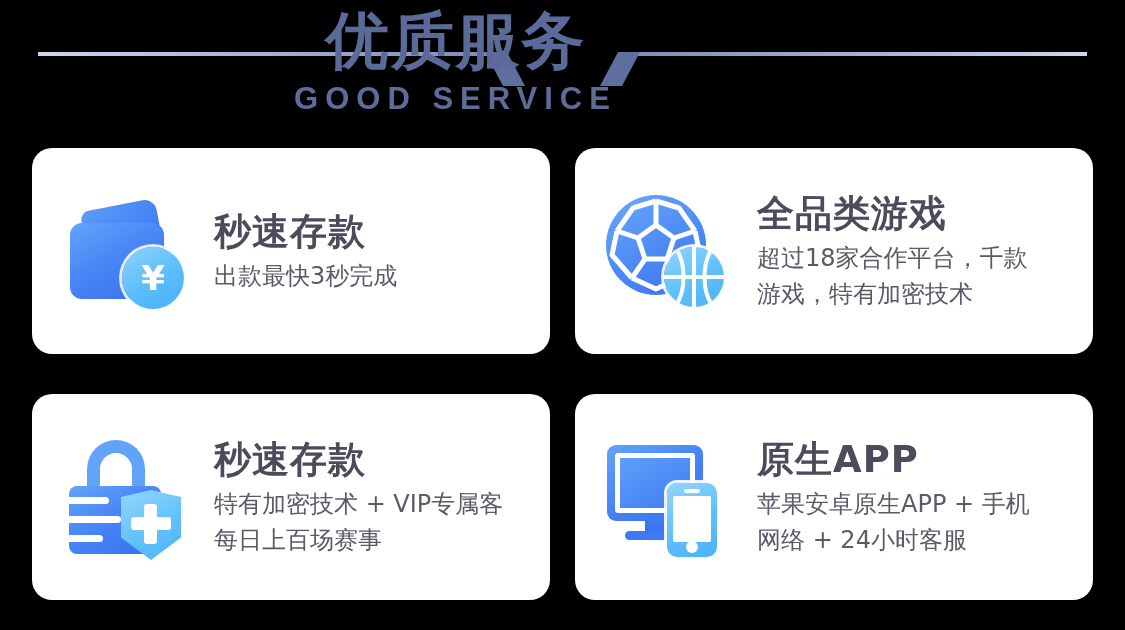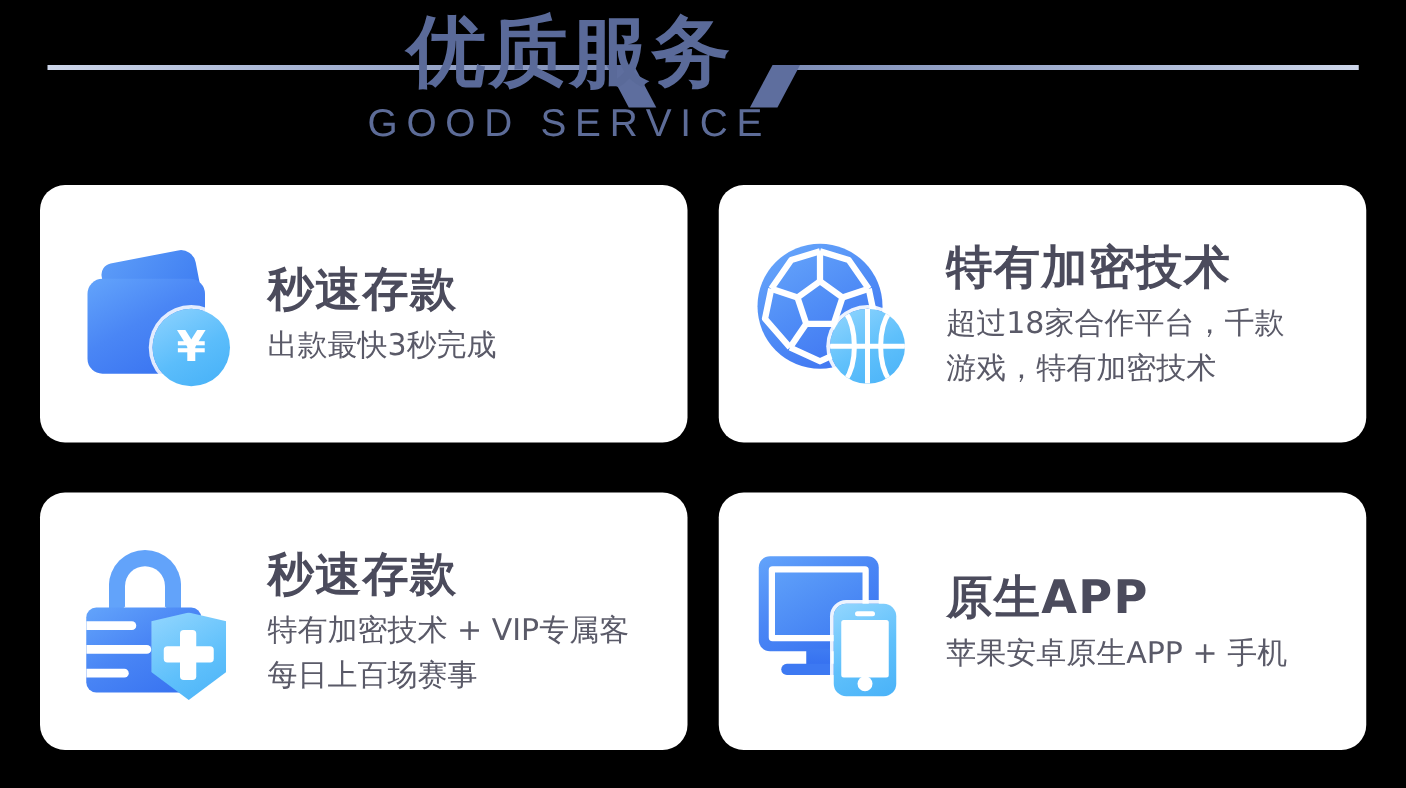--- a/index.html
+++ b/index.html
@@ -14,21 +14,21 @@
   .title-block{
     position:absolute;left:0;top:4px;width:911px;
     display:flex;flex-direction:column;align-items:center;
   }
   .cn-title{
     font-size:62px;line-height:74px;font-weight:bold;color:#5a6a99;
     letter-spacing:2px;font-family:"DejaVu Sans","Liberation Sans",sans-serif;
     transform:scaleX(1.02);
   }
   .en-title{
-    font-size:31px;line-height:38px;font-weight:normal;color:#5d6c98;
+    font-size:31px;line-height:38px;font-weight:bold;color:#5d6c98;
     letter-spacing:7px;margin-top:2px;
     font-family:"Liberation Sans","DejaVu Sans",sans-serif;
   }
 
   
   .deco{position:absolute;top:0;height:140px;width:420px;}
   .deco .rule{
     position:absolute;top:52px;height:4px;
   }
   .deco-left .rule{
@@ -250,21 +250,21 @@
                 <line x1="30" y1="-2" x2="30" y2="62"></line>
                 <line x1="-2" y1="30" x2="62" y2="30"></line>
                 <path d="M12,2 C22,16 22,44 12,58"></path>
                 <path d="M48,2 C38,16 38,44 48,58"></path>
               </g>
             </svg>
           </div>
         </div>
       </div>
       <div class="txt">
-        <div class="c-title">特有加密技术</div>
+        <div class="c-title">全品类游戏</div>
         <div class="c-sub">
           <span class="line">超过18家合作平台，千款</span>
           <span class="line">游戏，特有加密技术</span>
         </div>
       </div>
     </div>
 
     <div class="card">
       <div class="icon-wrap">
         <div class="lock">
@@ -300,18 +300,19 @@
             <div class="speaker"></div>
             <div class="pscreen"></div>
             <div class="home"></div>
           </div>
         </div>
       </div>
       <div class="txt">
         <div class="c-title">原生APP</div>
         <div class="c-sub">
           <span class="line">苹果安卓原生APP + 手机</span>
+          <span class="line">网络 + 24小时客服</span>
         </div>
       </div>
     </div>
 
   </div>
 </div>
 
 </body></html>

